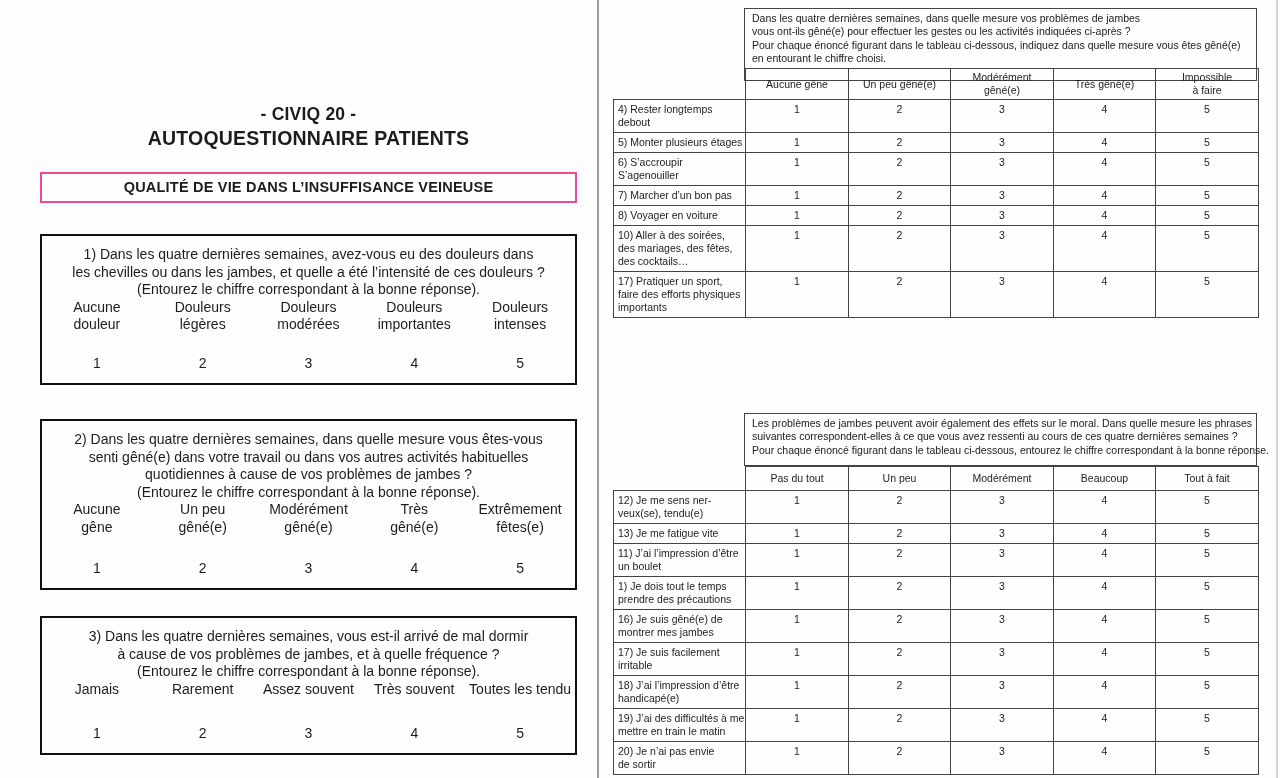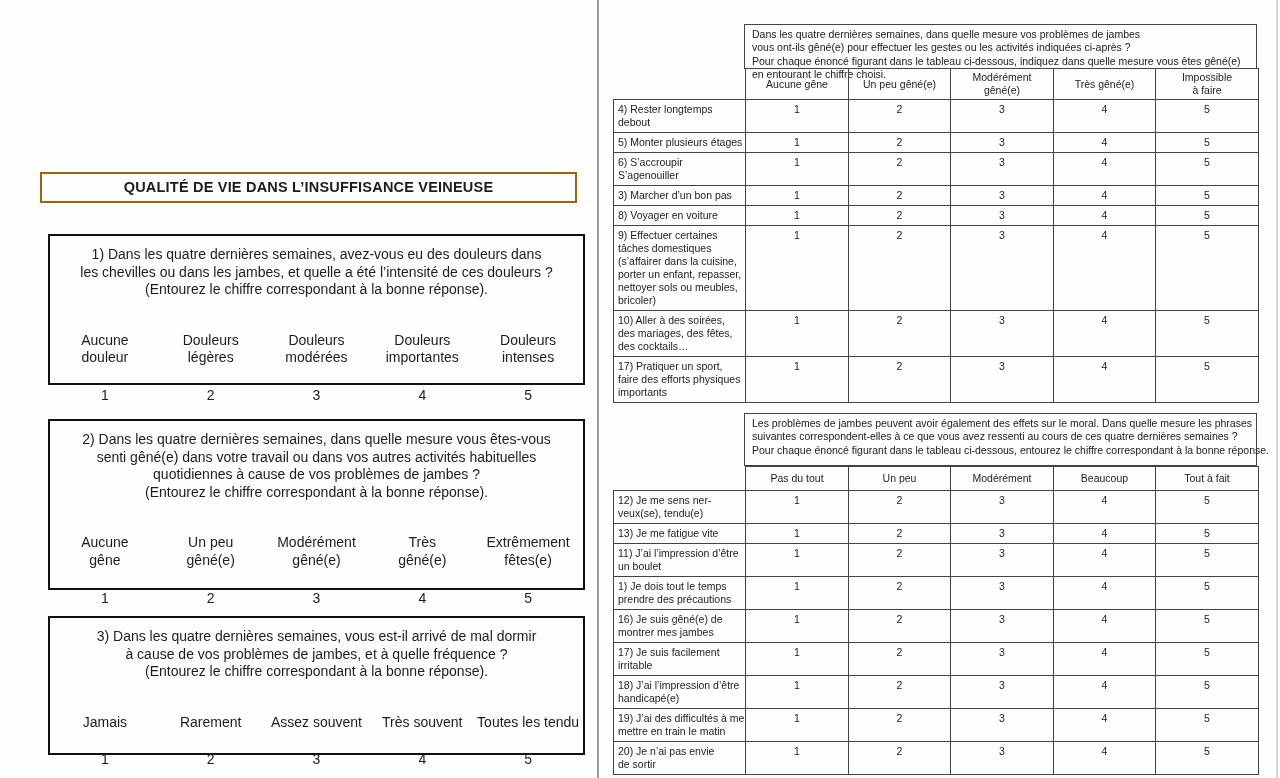--- a/index.html
+++ b/index.html
@@ -12,46 +12,45 @@
   .divider { position:absolute; left:597px; top:0; width:2px; height:778px; background:#9b9b9b; }
   .page-edge { position:absolute; left:1276px; top:0; width:2px; height:778px; background:#d4d4d4; }
 
   
   .left-col { position:absolute; left:40px; top:0; width:537px; height:778px; }
   .title-block { position:absolute; top:103px; left:0; width:100%; text-align:center; font-weight:bold; letter-spacing:.2px; }
   .title-line1 { font-size:17.5px; line-height:23px; }
   .title-line2 { font-size:19.5px; line-height:25px; }
   .subtitle-box {
     position:absolute; top:172px; left:0; width:537px; height:31px; box-sizing:border-box;
-    border:2px solid #a16207; text-align:center; font-weight:bold; font-size:14.5px;
+    border:2px solid #ec4899; text-align:center; font-weight:bold; font-size:14.5px;
     line-height:27px; letter-spacing:.2px;
   }
   .questions { position:absolute; inset:0; }
   .q-box {
-    position:absolute; left:8px; width:537px; box-sizing:border-box;
+    position:absolute; left:0; width:537px; box-sizing:border-box;
     border:2px solid #101010; display:flex; flex-direction:column;
     padding:10px 2px 12px;
-    gap:20px;
   }
   .questions div.q-box:nth-of-type(1) { top:234px; height:151px; }
   .questions div.q-box:nth-of-type(2) { top:419px; height:171px; }
   .questions div.q-box:nth-of-type(3) { top:616px; height:139px; }
   .q-text { font-size:14px; line-height:17.6px; text-align:center; white-space:pre-line; }
-  .q-options { display:flex; margin-top:13px; }
+  .q-options { display:flex; }
   .q-opt { flex:1; text-align:center; font-size:14px; line-height:17.6px; white-space:pre-line; }
   .q-values { display:flex; margin-top:auto; }
   .q-val { flex:1; text-align:center; font-size:14px; line-height:16px; }
 
   
   .instr {
     position:absolute; left:744px; width:513px; box-sizing:border-box;
     border:1px solid #434343; background:#fefefe;
     font-size:10.5px; line-height:13.4px; padding:3px 7px; white-space:pre; color:#202020;
   }
-  #instr1 { top:24px; height:45px; }
+  #instr1 { top:8px; height:73px; }
   #instr2 { top:413px; height:53px; }
 
   table.grid { position:absolute; left:613px; border-collapse:collapse; table-layout:fixed; width:645px; }
   #table1 { top:68px; }
   #table2 { top:466px; }
   .grid th {
     border:1px solid #434343; font-weight:normal; font-size:10.5px; line-height:12.6px;
     text-align:center; vertical-align:middle; white-space:pre-line; padding:2px 1px;
   }
   .grid th.empty { border:none; }
@@ -61,20 +60,24 @@
   .grid td.label { padding:3px 2px 3px 4px; line-height:13px; white-space:pre; overflow:hidden; }
   .grid td.val { text-align:center; padding-top:3px; line-height:13px; }
 </style>
 </head>
 <body>
 
 <div class="divider"></div>
 <div class="page-edge"></div>
 
 <div class="left-col">
+  <div class="title-block">
+    <div class="title-line1">- CIVIQ 20 -</div>
+    <div class="title-line2">AUTOQUESTIONNAIRE PATIENTS</div>
+  </div>
   <div class="subtitle-box">QUALITÉ DE VIE DANS L’INSUFFISANCE VEINEUSE</div>
 
   <div class="questions">
 
       <div class="q-box">
         <div class="q-text">1) Dans les quatre dernières semaines, avez-vous eu des douleurs dans
 les chevilles ou dans les jambes, et quelle a été l’intensité de ces douleurs ?
 (Entourez le chiffre correspondant à la bonne réponse).</div>
         <div class="q-options">
           <div class="q-opt">Aucune
@@ -197,50 +200,37 @@
         <td class="label">6) S’accroupir
 S’agenouiller</td>
         <td class="val">1</td>
         <td class="val">2</td>
         <td class="val">3</td>
         <td class="val">4</td>
         <td class="val">5</td>
       </tr>
 
       <tr>
-        <td class="label">3) Marcher d’un bon pas</td>
+        <td class="label">7) Marcher d’un bon pas</td>
         <td class="val">1</td>
         <td class="val">2</td>
         <td class="val">3</td>
         <td class="val">4</td>
         <td class="val">5</td>
       </tr>
 
       <tr>
         <td class="label">8) Voyager en voiture</td>
         <td class="val">1</td>
         <td class="val">2</td>
         <td class="val">3</td>
         <td class="val">4</td>
         <td class="val">5</td>
       </tr>
 
-      <tr>
-        <td class="label">9) Effectuer certaines
-tâches domestiques
-(s’affairer dans la cuisine,
-porter un enfant, repasser,
-nettoyer sols ou meubles,
-bricoler)</td>
-        <td class="val">1</td>
-        <td class="val">2</td>
-        <td class="val">3</td>
-        <td class="val">4</td>
-        <td class="val">5</td>
-      </tr>
 
       <tr>
         <td class="label">10) Aller à des soirées,
 des mariages, des fêtes,
 des cocktails…</td>
         <td class="val">1</td>
         <td class="val">2</td>
         <td class="val">3</td>
         <td class="val">4</td>
         <td class="val">5</td>

